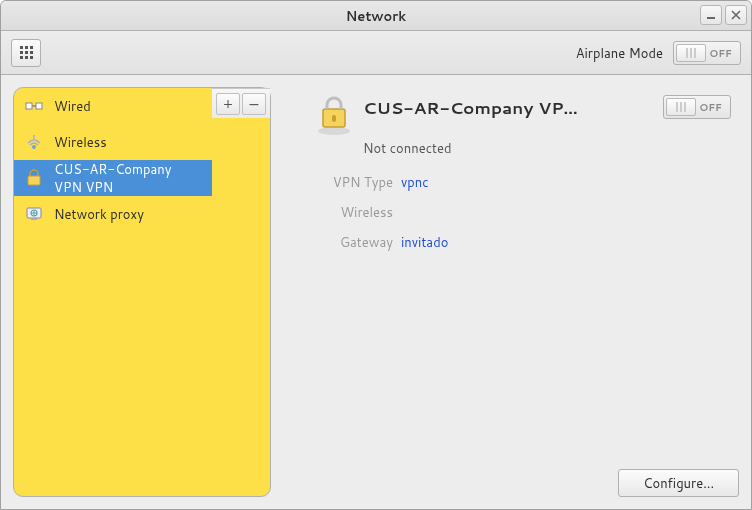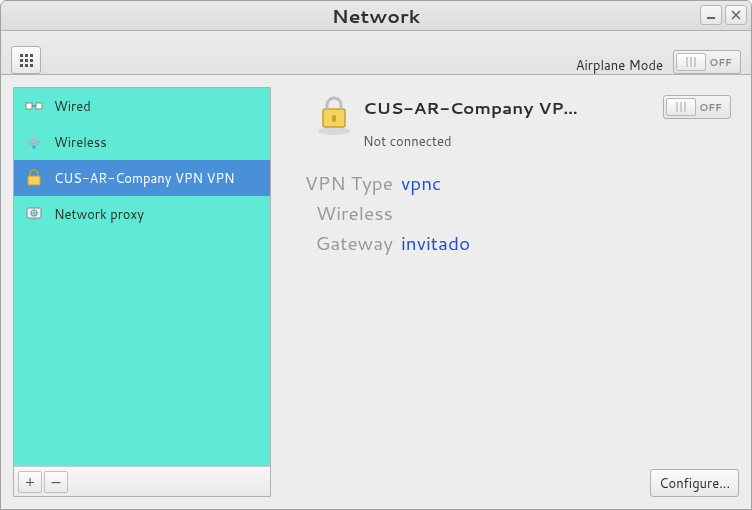--- a/index.html
+++ b/index.html
@@ -1,60 +1,60 @@
 <!DOCTYPE html>
 <html><head>
 <meta charset="utf-8">
 <style>
   * { box-sizing: border-box; margin: 0; padding: 0; font-family: "Cantarell", "DejaVu Sans", sans-serif; }
   body { background: #fff; width: 752px; height: 510px; overflow: hidden; }
   
   .window { width: 752px; height: 510px; border: 1px solid #a0a0a0; background: #ededed; display: flex; flex-direction: column; border-radius: 6px 6px 0 0; }
   
   .titlebar { height: 30px; background: linear-gradient(#e8e8e8, #dcdcdc); border-bottom: 1px solid #b0b0b0; display: flex; align-items: center; position: relative; border-radius: 6px 6px 0 0; }
-  .titlebar .title { flex: 1; text-align: center; font-size: 19px; font-weight: bold; color: #2e2e2e; }
+  .titlebar .title { flex: 1; text-align: center; font-size: 13px; font-weight: bold; color: #2e2e2e; }
   .win-controls { position: absolute; right: 4px; top: 4px; display: flex; gap: 3px; }
   .win-btn { width: 22px; height: 20px; background: linear-gradient(#f8f8f8,#e6e6e6); border: 1px solid #b6b6b6; border-radius: 3px; display: flex; align-items: center; justify-content: center; font-size: 10px; color: #666; cursor: pointer; }
   
-  .toolbar { height: 44px; border-bottom: 1px solid #b0b0b0; background: linear-gradient(#ececec, #e2e2e2); display: flex; align-items: flex-end; padding: 0 10px; }
+  .toolbar { height: 44px; border-bottom: 1px solid #b0b0b0; background: linear-gradient(#ececec, #e2e2e2); display: flex; align-items: center; padding: 0 10px; }
   .grid-btn { width: 30px; height: 28px; background: linear-gradient(#fcfcfc,#e8e8e8); border: 1px solid #b0b0b0; border-radius: 3px; display: flex; align-items: center; justify-content: center; cursor: pointer; }
   .grid-icon { display: grid; grid-template-columns: 3px 3px 3px; grid-template-rows: 3px 3px 3px; gap: 2px; }
   .grid-icon span { background: #555; }
   .toolbar-spacer { flex: 1; }
   .airplane-label { font-size: 13px; color: #2e2e2e; margin-right: 10px; }
   
   .switch { width: 68px; height: 24px; background: linear-gradient(#f4f4f4,#e4e4e4); border: 1px solid #b0b0b0; border-radius: 3px; display: flex; align-items: center; position: relative; cursor: pointer; font-size: 10px; font-weight: bold; color: #888; }
   .switch .knob { width: 30px; height: 18px; background: linear-gradient(#fff,#e8e8e8); border: 1px solid #b8b8b8; border-radius: 2px; position: absolute; left: 2px; display:flex; align-items:center; justify-content:center; }
   .switch .knob::after { content:""; width:2px; height:10px; background:#ccc; box-shadow: 4px 0 0 #ccc, -4px 0 0 #ccc; }
   .switch .off-text { position: absolute; right: 8px; }
   
   .content { flex: 1; display: flex; padding: 12px; gap: 12px; background: #ededed; }
   
-  .sidebar { width: 258px; display: flex; flex-direction: column; background: #5eead4; border: 1px solid #b0b0b0; border-radius: 1px; }
+  .sidebar { width: 258px; display: flex; flex-direction: row; background: #fde047; border: 1px solid #b0b0b0; border-radius: 10px; }
   .conn-list { flex: 1; overflow: auto; }
   .conn-item { height: 36px; display: flex; align-items: center; padding: 0 10px; gap: 10px; font-size: 13px; color: #2e2e2e; cursor: pointer; border-bottom: 1px solid transparent; }
   .conn-item.selected { background: #4a90d9; color: #fff; }
   .conn-icon { width: 20px; height: 20px; display: flex; align-items: center; justify-content: center; flex-shrink: 0; }
   .sidebar-foot { height: 30px; border-top: 1px solid #c8c8c8; background: linear-gradient(#f6f6f6,#eaeaea); display: flex; align-items: center; padding: 0 4px; gap: 2px; }
   .foot-btn { width: 24px; height: 22px; background: linear-gradient(#fcfcfc,#e8e8e8); border: 1px solid #c0c0c0; border-radius: 2px; display: flex; align-items: center; justify-content: center; font-size: 14px; color: #555; cursor: pointer; }
   
   .detail { flex: 1; display: flex; flex-direction: column; position: relative; }
   .detail-header { display: flex; align-items: flex-start; gap: 8px; padding: 8px 8px 12px 30px; }
   .big-icon { width: 42px; height: 42px; display:flex; align-items:center; justify-content:center; }
   .detail-title-block { flex: 1; min-width: 0; }
   .detail-title { font-size: 17px; font-weight: bold; color: #2e2e2e; white-space: nowrap; overflow: hidden; text-overflow: ellipsis; max-width: 220px; }
-  .detail-status { font-size: 13px; color: #555; margin-top: 13px; }
+  .detail-status { font-size: 13px; color: #555; margin-top: 20px; }
   .detail-switch-wrap { flex-shrink:0; }
   
   .props { padding: 4px 0 0 0; }
-  .prop-row { display: flex; align-items: flex-end; height: 30px; font-size: 19px; }
+  .prop-row { display: flex; align-items: flex-start; height: 30px; font-size: 13px; }
   .prop-label { width: 118px; text-align: right; color: #999; padding-right: 8px; }
   .prop-value { color: #1d4ed8; }
   
-  .configure-btn { position: absolute; right: 0; bottom: 0; height: 28px; padding: 0 8px; background: linear-gradient(#fcfcfc,#e8e8e8); border: 1px solid #b0b0b0; border-radius: 3px; font-size: 13px; color: #2e2e2e; cursor: pointer; }
+  .configure-btn { position: absolute; right: 0; bottom: 0; height: 28px; padding: 0 24px; background: linear-gradient(#fcfcfc,#e8e8e8); border: 1px solid #b0b0b0; border-radius: 3px; font-size: 13px; color: #2e2e2e; cursor: pointer; }
 </style>
 </head>
 <body>
 
 <div class="window">
 
   <div class="titlebar">
     <div class="title">Network</div>
     <div class="win-controls">
       <div class="win-btn">

